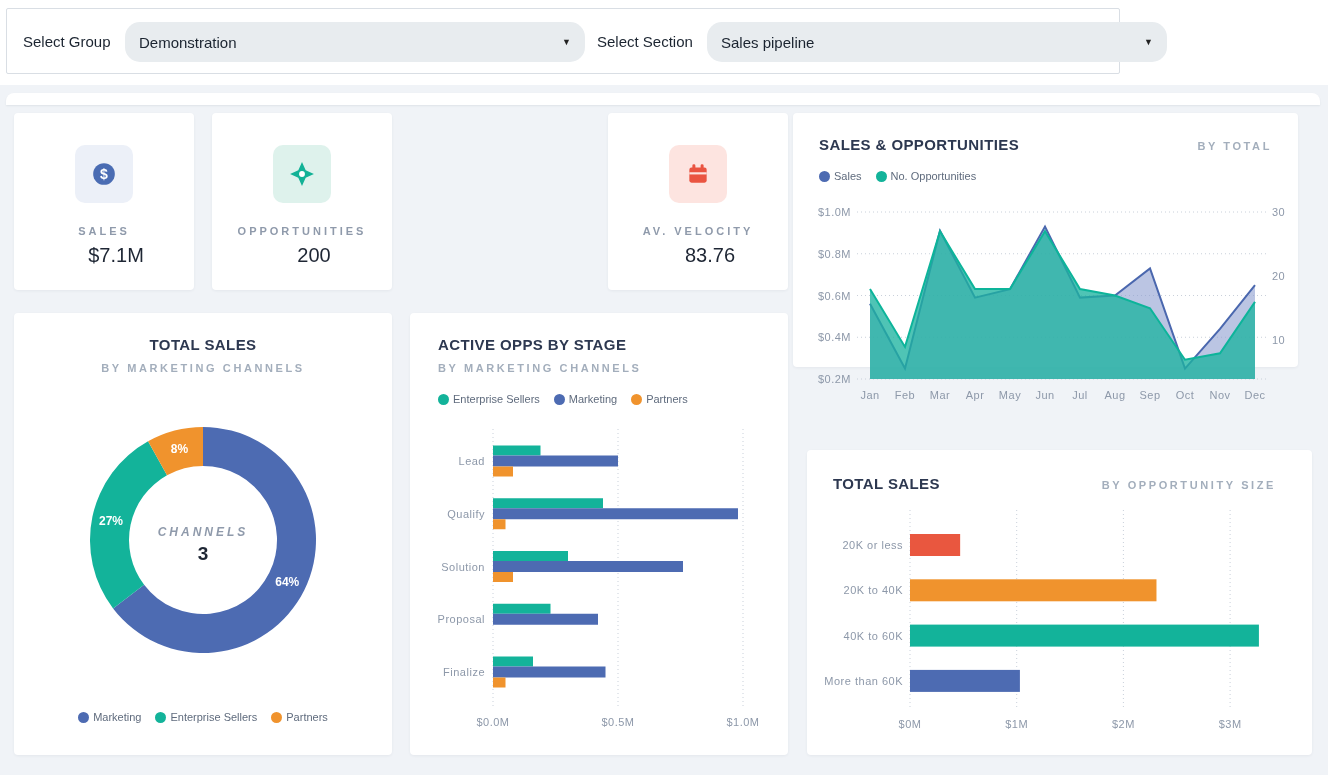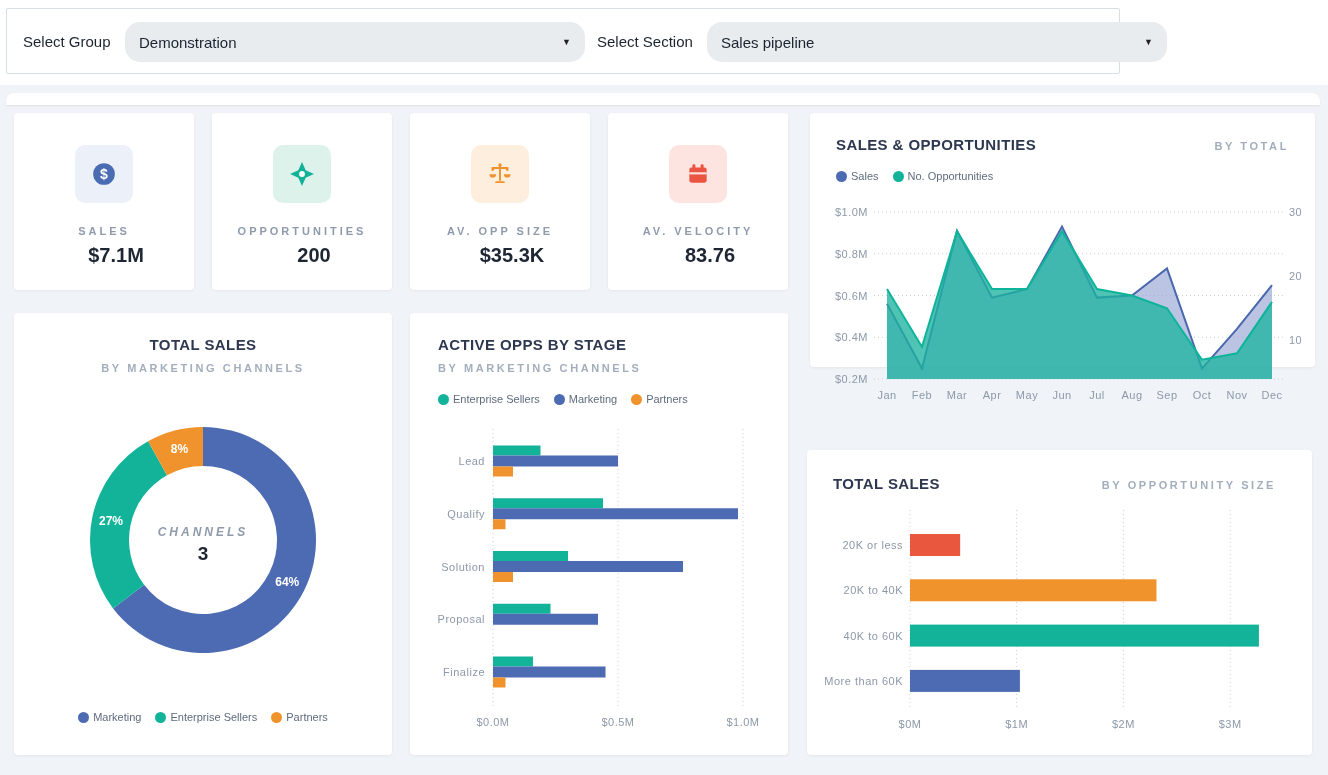--- a/index.html
+++ b/index.html
@@ -19,21 +19,21 @@
   .content{position:absolute;left:0;top:85px;width:1328px;height:690px;background:#f0f3f7;}
   .band{position:absolute;left:6px;top:8px;width:1314px;height:12px;background:#fff;
     border-radius:8px 8px 0 0;box-shadow:0 1px 2px rgba(31,45,61,.08);}
   .card{position:absolute;background:#fff;border-radius:4px;box-shadow:0 1px 3px rgba(31,45,61,.06);}
 
   
   .kpi{width:180px;height:177px;top:28px;text-align:center;}
   .tile{width:58px;height:58px;border-radius:10px;margin:32px auto 0;display:flex;
     align-items:center;justify-content:center;}
   .kpi-label{margin-top:22px;font-size:11px;letter-spacing:3px;color:#8f9aab;font-weight:bold;}
-  .kpi-value{margin-top:7px;font-size:20px;font-weight:bold;color:#1e2634;padding-left:24px;}
+  .kpi-value{margin-top:7px;font-size:20px;font-weight:normal;color:#1e2634;padding-left:24px;}
 
   
   .c-title{position:absolute;font-size:15px;font-weight:bold;color:#2d3850;letter-spacing:.4px;}
   .c-sub{position:absolute;font-size:11px;font-weight:bold;letter-spacing:2.6px;color:#a3aebc;}
   .legend{position:absolute;display:flex;gap:14px;}
   .lg-item{display:flex;align-items:center;gap:4px;font-size:11px;color:#5f6b7d;}
   .lg-dot{width:11px;height:11px;border-radius:50%;display:inline-block;}
   .legend.center{left:0;right:0;justify-content:center;}
   svg{position:absolute;left:0;}
   svg text{font-family:"Liberation Sans",sans-serif;}
@@ -78,53 +78,35 @@
       <div class="tile" id="tile-1" style="background: rgb(222, 242, 236);">
         <svg width="26" height="26" viewBox="0 0 24 24" style="position:static">
           <path d="M12 1 L15.4 8.6 L23 12 L15.4 15.4 L12 23 L8.6 15.4 L1 12 L8.6 8.6 Z" fill="#12b296"></path>
           <circle cx="12" cy="12" r="2.7" fill="#fff"></circle>
         </svg>
       </div>
       <div class="kpi-label">OPPORTUNITIES</div>
       <div class="kpi-value">200</div>
     </div>
 
-    <div class="card kpi" style="left:410px">
-      <div class="tile" id="tile-2" style="background: rgb(253, 238, 221);">
-        <svg width="26" height="26" viewBox="0 0 24 24" style="position:static">
-          <g stroke="#f0922d" stroke-width="1.8" stroke-linecap="round" fill="none">
-            <line x1="12" y1="4.5" x2="12" y2="17.5"></line>
-            <line x1="5" y1="6.5" x2="19" y2="6.5"></line>
-            <line x1="8.5" y1="19.5" x2="15.5" y2="19.5"></line>
-          </g>
-          <circle cx="12" cy="3.6" r="1.6" fill="#f0922d"></circle>
-          <path d="M2.2 12.2 a3.1 3.1 0 0 0 6.2 0 Z" fill="#f0922d"></path>
-          <path d="M15.6 12.2 a3.1 3.1 0 0 0 6.2 0 Z" fill="#f0922d"></path>
-          <circle cx="5.3" cy="7.9" r="1.3" fill="#f0922d"></circle>
-          <circle cx="18.7" cy="7.9" r="1.3" fill="#f0922d"></circle>
-        </svg>
-      </div>
-      <div class="kpi-label">AV. OPP SIZE</div>
-      <div class="kpi-value">$35.3K</div>
-    </div>
 
     <div class="card kpi" style="left:608px">
       <div class="tile" id="tile-3" style="background: rgb(253, 228, 224);">
         <svg width="26" height="26" viewBox="0 0 24 24" style="position:static">
           <rect x="4" y="6" width="16" height="14" rx="2" fill="#ea5441"></rect>
           <rect x="6.8" y="3" width="2.8" height="5" rx="1.3" fill="#ea5441"></rect>
           <rect x="14.4" y="3" width="2.8" height="5" rx="1.3" fill="#ea5441"></rect>
           <rect x="4" y="10.4" width="16" height="2" fill="#fde4e0"></rect>
         </svg>
       </div>
       <div class="kpi-label">AV. VELOCITY</div>
       <div class="kpi-value">83.76</div>
     </div>
 
-    <div class="card" style="left:810px;top:28px;width:505px;height:254px">
+    <div class="card" style="left:793px;top:28px;width:505px;height:254px">
       <div class="c-title" style="left:26px;top:23px">SALES &amp; OPPORTUNITIES</div>
       <div class="c-sub" style="right:26px;top:27px">BY TOTAL</div>
       <div class="legend" style="left:26px;top:57px" id="area-legend">
           <span class="lg-item">
             <span class="lg-dot" style="background: rgb(77, 107, 178);"></span>
             <span>Sales</span>
           </span>
           <span class="lg-item">
             <span class="lg-dot" style="background: rgb(19, 179, 154);"></span>
             <span>No. Opportunities</span>

